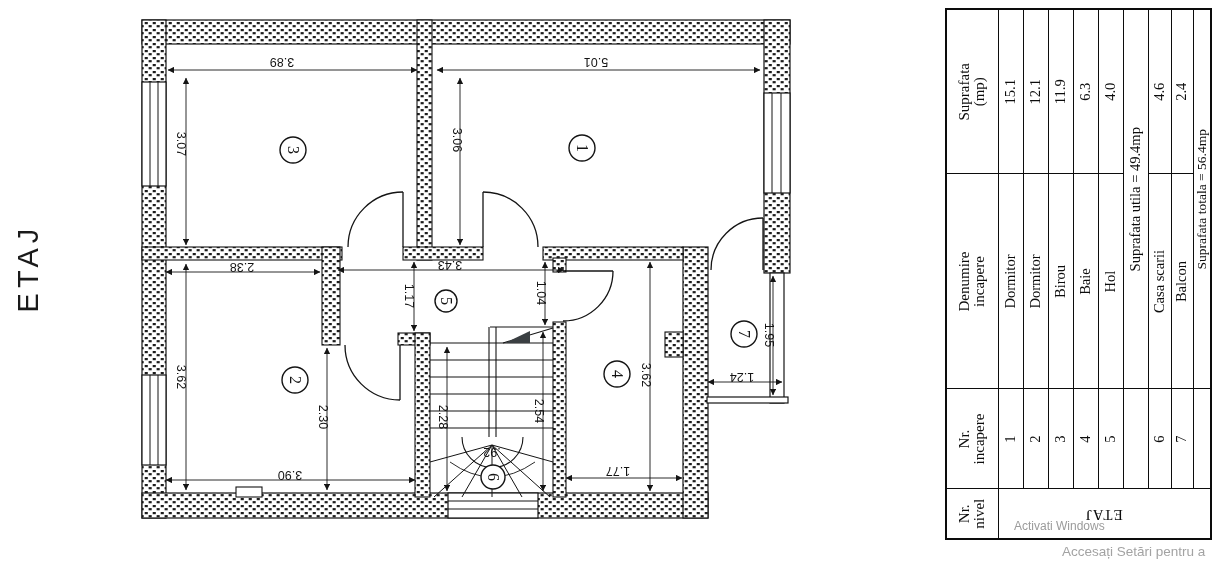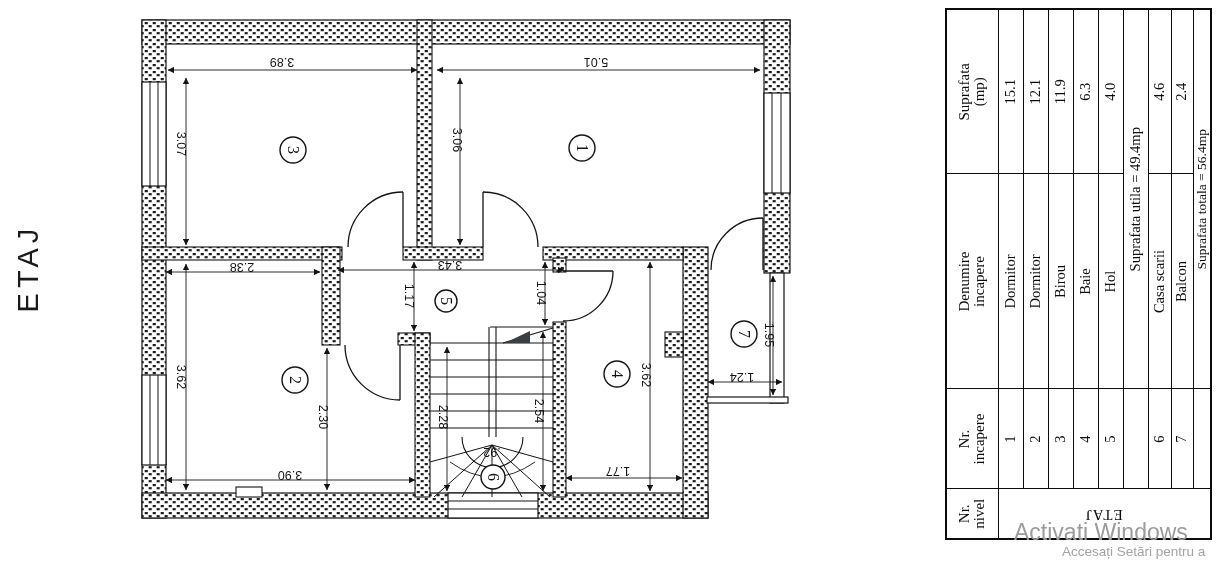--- a/index.html
+++ b/index.html
@@ -20,21 +20,21 @@
     vertical-align:middle;line-height:1.04;overflow:hidden;}
   .hrow{height:52px;font-size:15px;}
   .r25{height:25px;font-size:14.5px;}
   .r23{height:23px;font-size:14.5px;}
   .r22{height:22px;font-size:14.5px;}
   .r18{height:18px;font-size:13.5px;}
   .nivel-cell{position:relative;}
   .nivel-cell span{display:inline-block;transform:rotate(-90deg);font-size:15px;
     letter-spacing:1px;white-space:nowrap;}
   
-  .wm1{position:absolute;left:1014px;top:519px;font-size:23px;color:#9b9b9b;}
+  .wm1{position:absolute;left:1014px;top:519px;font-size:12px;color:#9b9b9b;}
   .wm2{position:absolute;left:1062px;top:544px;font-size:13.5px;color:#a3a3a3;}
 </style>
 </head>
 <body>
 
 <div id="stage">
 
   <div class="etaj-title">ETAJ</div>
 
   <svg id="plan-svg" width="840" height="561" viewBox="0 0 840 561">

